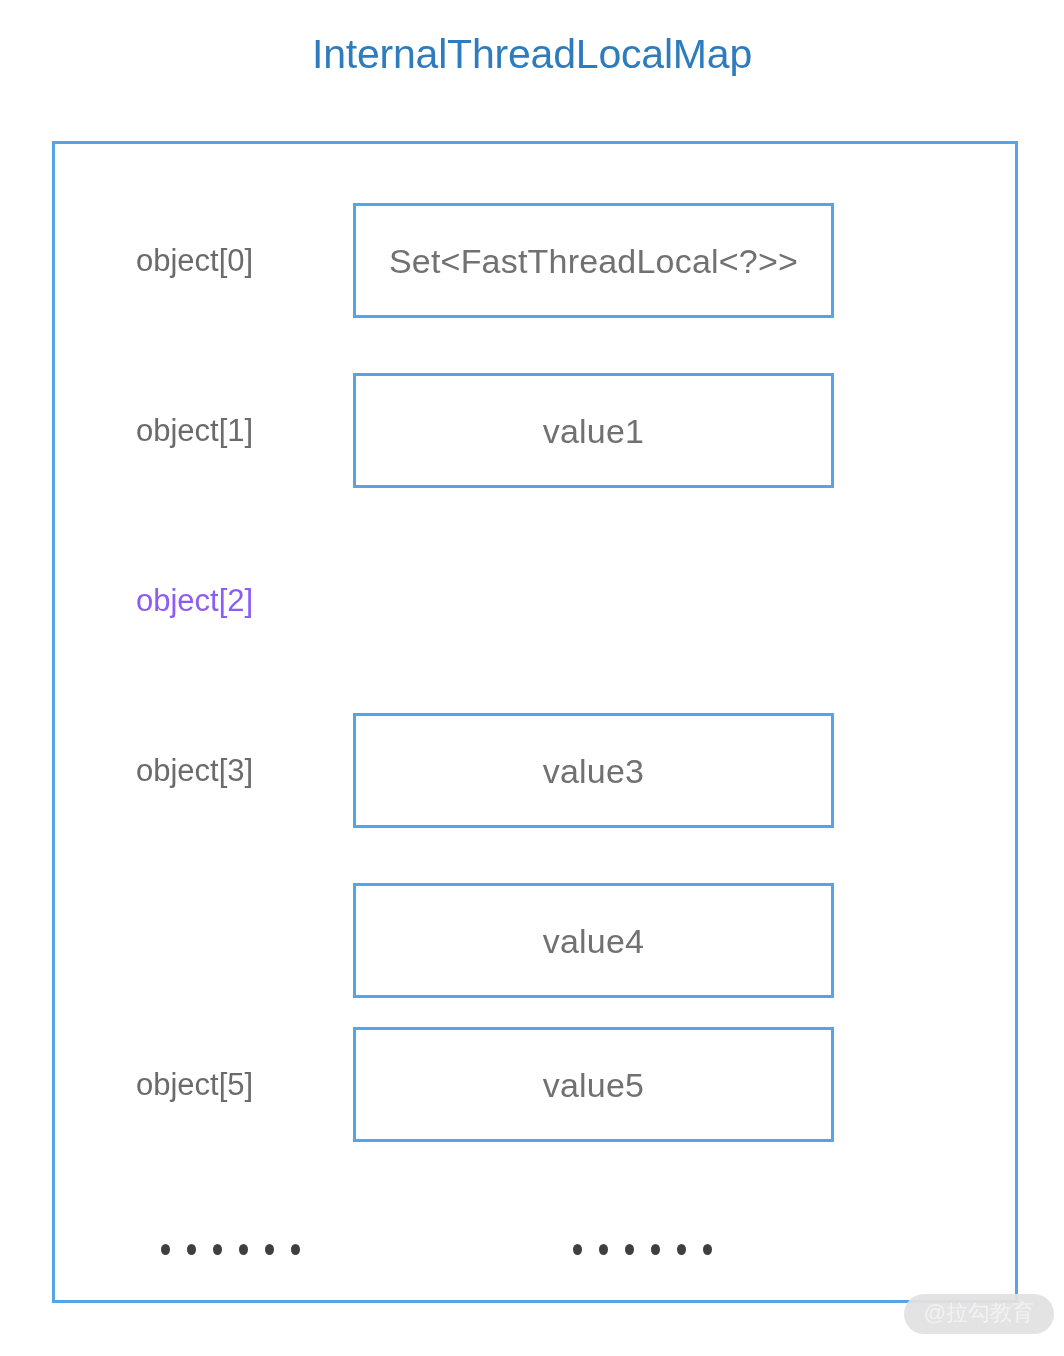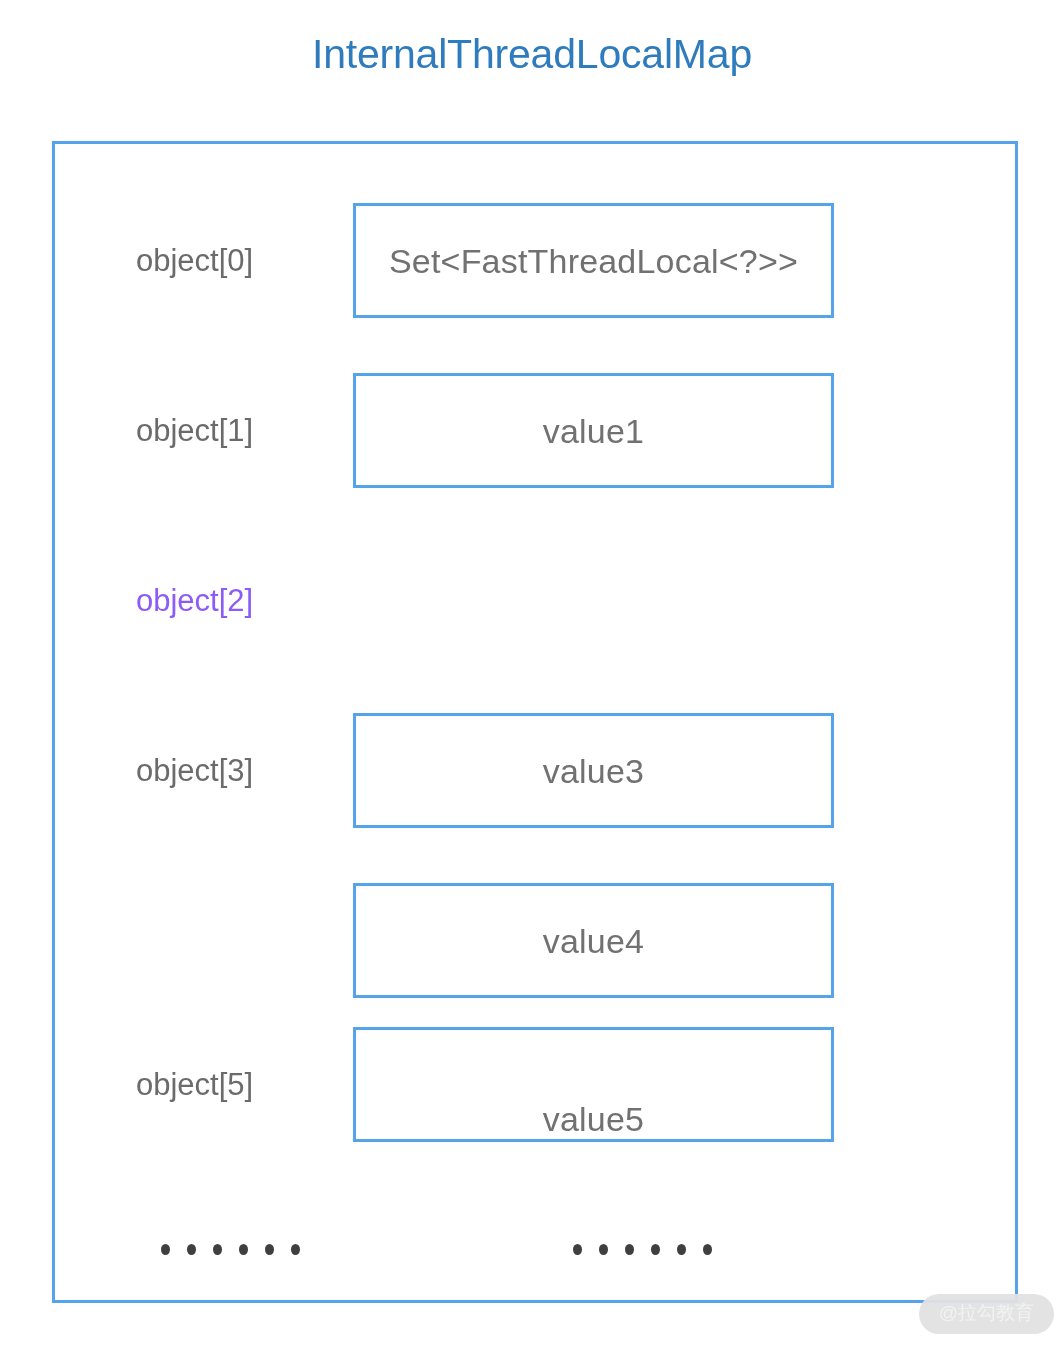--- a/index.html
+++ b/index.html
@@ -122,21 +122,21 @@
 
   
   #watermark {
     position: absolute;
     right: 10px;
     bottom: 22px;
     padding: 7px 20px 9px 20px;
     border-radius: 22px;
     background: #e2e2e2;
     color: #f2f2f2;
-    font-size: 19px;
+    font-size: 22px;
     line-height: 24px;
     white-space: nowrap;
     opacity: 0.95;
     text-align: right;
   }
 </style>
 </head>
 <body>
 
 <div id="canvas">
@@ -166,21 +166,21 @@
           <span class="slot-value" style="color: rgb(113, 113, 113);">value3</span>
         </div>
       </div>
       <div class="slot-row" style="top: 739px;">
         <div class="slot-box" style="border-color: rgb(85, 163, 232);">
           <span class="slot-value" style="color: rgb(113, 113, 113);">value4</span>
         </div>
       </div>
       <div class="slot-row" style="top: 866px; margin-top: 17px;">
         <div class="slot-label" style="color: rgb(107, 107, 107);">object[5]</div>
-        <div class="slot-box" style="border-color: rgb(85, 163, 232); align-items: flex-end;">
+        <div class="slot-box" style="border-color: rgb(85, 163, 232);">
           <span class="slot-value" style="color: rgb(113, 113, 113);">value5</span>
         </div>
       </div>
       <div id="ellipsis-row">
       <div id="dots-left" class="dots-group">
           <span class="dot" style="background: rgb(63, 63, 63);"></span>
           <span class="dot" style="background: rgb(63, 63, 63);"></span>
           <span class="dot" style="background: rgb(63, 63, 63);"></span>
           <span class="dot" style="background: rgb(63, 63, 63);"></span>
           <span class="dot" style="background: rgb(63, 63, 63);"></span>

